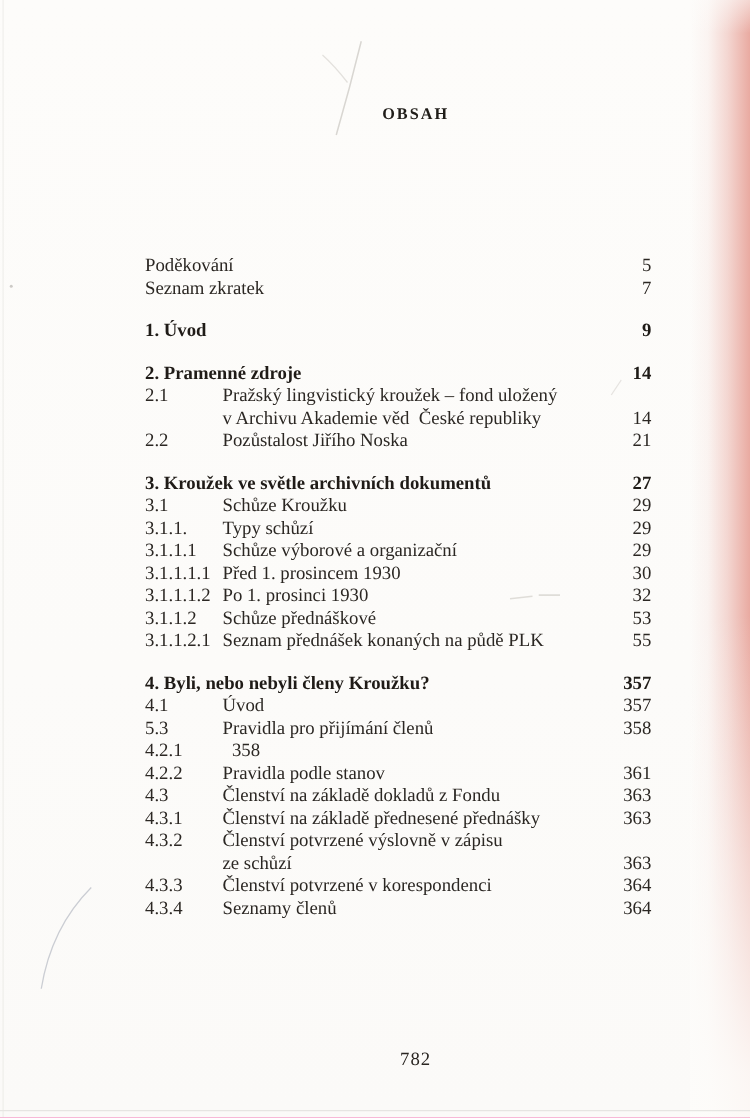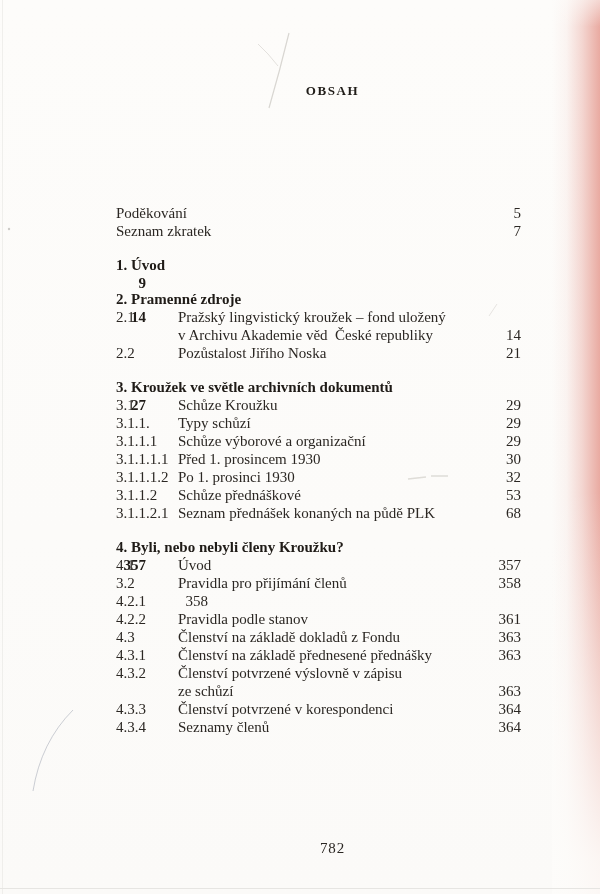--- a/index.html
+++ b/index.html
@@ -99,21 +99,20 @@
   .toc-row {
     display: flex;
     align-items: baseline;
     height: 18px;
     line-height: 18px;
     font-size: 15px;
   }
   .toc-row.bold {
     font-weight: bold;
     color: #1f1b17;
-    flex-direction: column;
   }
   .toc-num {
     flex: 0 0 62px;
     white-space: nowrap;
   }
   .toc-label {
     flex: 1 1 auto;
     white-space: pre;
     overflow: visible;
   }
@@ -227,35 +226,35 @@
           <span class="toc-page">32</span>
         </div>
         <div class="toc-row">
           <span class="toc-num">3.1.1.2</span>
           <span class="toc-label">Schůze přednáškové</span>
           <span class="toc-page">53</span>
         </div>
         <div class="toc-row">
           <span class="toc-num">3.1.1.2.1</span>
           <span class="toc-label">Seznam přednášek konaných na půdě PLK</span>
-          <span class="toc-page">68</span>
+          <span class="toc-page">55</span>
         </div>
       </div>
       <div class="toc-section">
         <div class="toc-row bold">
           <span class="toc-label">4. Byli, nebo nebyli členy Kroužku?</span>
           <span class="toc-page">357</span>
         </div>
         <div class="toc-row">
           <span class="toc-num">4.1</span>
           <span class="toc-label">Úvod</span>
           <span class="toc-page">357</span>
         </div>
         <div class="toc-row">
-          <span class="toc-num">3.2</span>
+          <span class="toc-num">5.3</span>
           <span class="toc-label">Pravidla pro přijímání členů</span>
           <span class="toc-page">358</span>
         </div>
         <div class="toc-row">
           <span class="toc-num">4.2.1</span>
           <span class="toc-page">358</span>
         </div>
         <div class="toc-row">
           <span class="toc-num">4.2.2</span>
           <span class="toc-label">Pravidla podle stanov</span>

